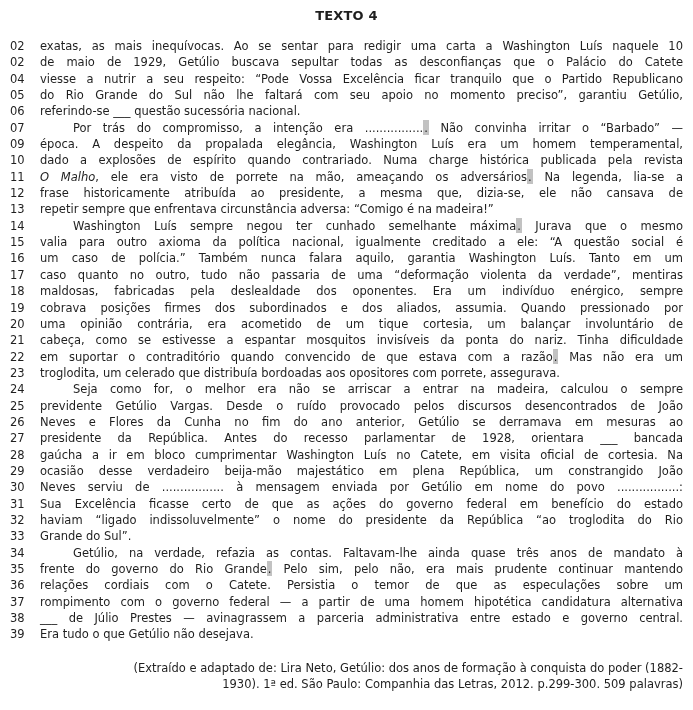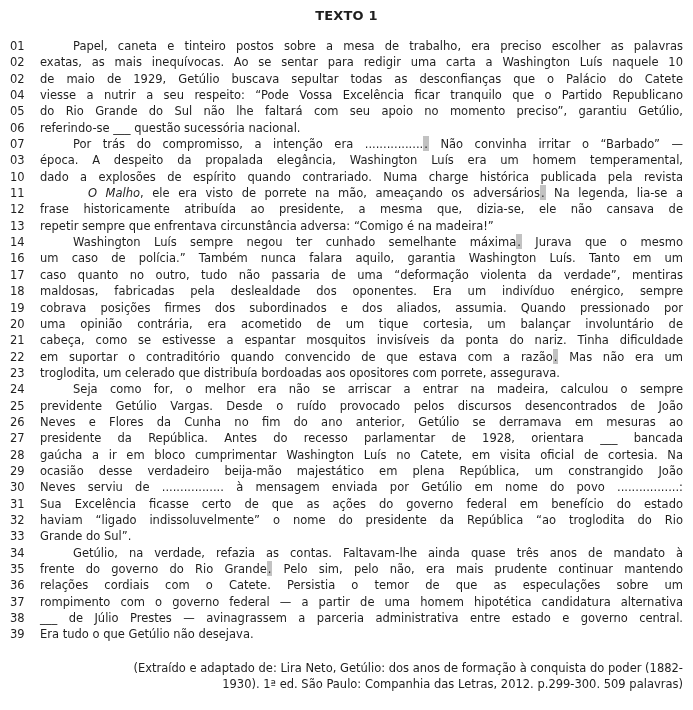--- a/index.html
+++ b/index.html
@@ -49,46 +49,41 @@
   }
   .line.justify .txt {
     text-align: justify;
     text-align-last: justify;
   }
   .line.indent .txt {
     text-indent: 33px;
   }
   .italic {
     font-style: italic;
-    margin-left: 48px;
   }
   .mark {
     background: #c2c2c2;
     padding: 1px 1px 0 1px;
   }
   .citation {
     margin-top: 17px;
     padding-right: 10px;
     padding-left: 60px;
     text-align: right;
     font-size: 11.5px;
     line-height: 16px;
   }
 </style>
 </head>
 <body>
 
 <div class="page">
-  <div class="doc-title">TEXTO 1</div>
+  <div class="doc-title">TEXTO 4</div>
 
   <div class="text-body" id="text-body">
-      <div class="line justify indent">
-        <span class="num">01</span>
-        <span class="txt"><span>Papel, caneta e tinteiro postos sobre a mesa de trabalho, era preciso escolher as palavras</span></span>
-      </div>
       <div class="line justify">
         <span class="num">02</span>
         <span class="txt"><span>exatas, as mais inequívocas. Ao se sentar para redigir uma carta a Washington Luís naquele 10</span></span>
       </div>
       <div class="line justify">
         <span class="num">02</span>
         <span class="txt"><span>de maio de 1929, Getúlio buscava sepultar todas as desconfianças que o Palácio do Catete</span></span>
       </div>
       <div class="line justify">
         <span class="num">04</span>
@@ -100,21 +95,21 @@
       </div>
       <div class="line">
         <span class="num">06</span>
         <span class="txt"><span>referindo-se ___ questão sucessória nacional.</span></span>
       </div>
       <div class="line justify indent">
         <span class="num">07</span>
         <span class="txt"><span>Por trás do compromisso, a intenção era ................</span><span class="mark">.</span><span> Não convinha irritar o “Barbado” —</span></span>
       </div>
       <div class="line justify">
-        <span class="num">03</span>
+        <span class="num">09</span>
         <span class="txt"><span>época. A despeito da propalada elegância, Washington Luís era um homem temperamental,</span></span>
       </div>
       <div class="line justify">
         <span class="num">10</span>
         <span class="txt"><span>dado a explosões de espírito quando contrariado. Numa charge histórica publicada pela revista</span></span>
       </div>
       <div class="line justify">
         <span class="num">11</span>
         <span class="txt"><span class="italic">O Malho</span><span>, ele era visto de porrete na mão, ameaçando os adversários</span><span class="mark">.</span><span> Na legenda, lia-se a</span></span>
       </div>
@@ -122,20 +117,24 @@
         <span class="num">12</span>
         <span class="txt"><span>frase historicamente atribuída ao presidente, a mesma que, dizia-se, ele não cansava de</span></span>
       </div>
       <div class="line">
         <span class="num">13</span>
         <span class="txt"><span>repetir sempre que enfrentava circunstância adversa: “Comigo é na madeira!”</span></span>
       </div>
       <div class="line justify indent">
         <span class="num">14</span>
         <span class="txt"><span>Washington Luís sempre negou ter cunhado semelhante máxima</span><span class="mark">.</span><span> Jurava que o mesmo</span></span>
+      </div>
+      <div class="line justify">
+        <span class="num">15</span>
+        <span class="txt"><span>valia para outro axioma da política nacional, igualmente creditado a ele: “A questão social é</span></span>
       </div>
       <div class="line justify">
         <span class="num">16</span>
         <span class="txt"><span>um caso de polícia.” Também nunca falara aquilo, garantia Washington Luís. Tanto em um</span></span>
       </div>
       <div class="line justify">
         <span class="num">17</span>
         <span class="txt"><span>caso quanto no outro, tudo não passaria de uma “deformação violenta da verdade”, mentiras</span></span>
       </div>
       <div class="line justify">

